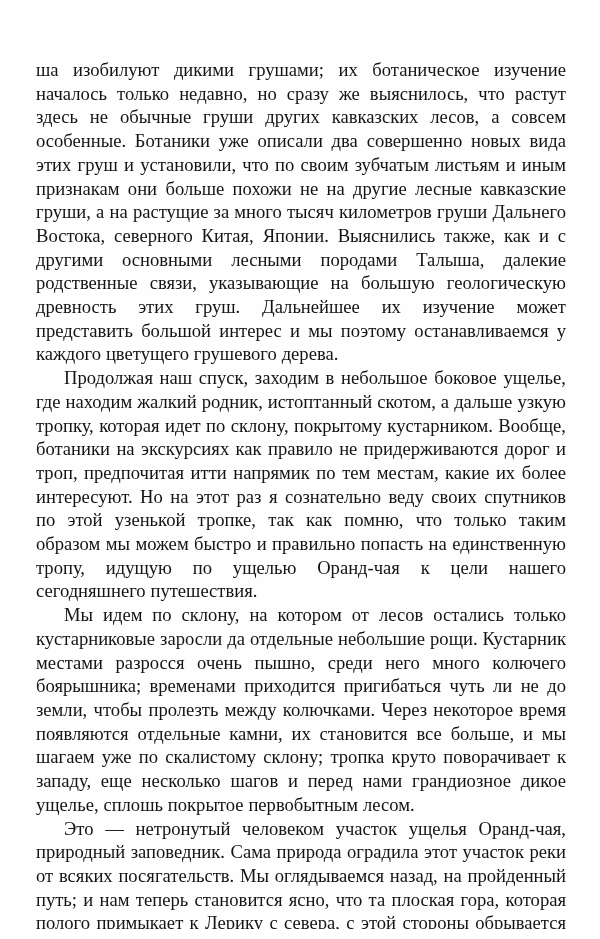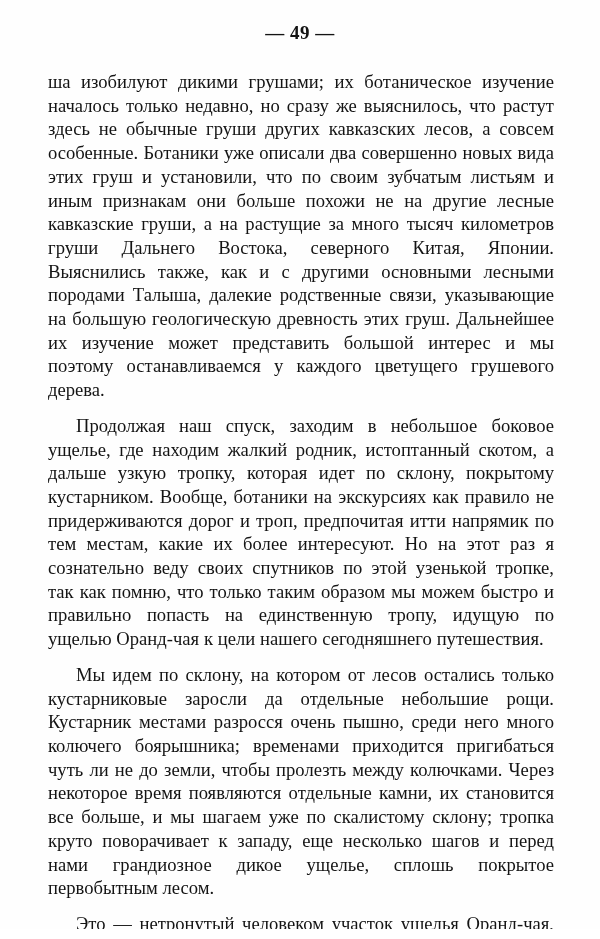--- a/index.html
+++ b/index.html
@@ -40,21 +40,21 @@
 
   
   .textblock {
     position: absolute;
     left: 36px;
     top: 58px;
     width: 530px;
   }
 
   .para {
-    margin: 12px;
+    margin: 0;
     text-align: justify;
     text-justify: inter-word;
     font-size: 18.6px;
     line-height: 23.7px;
     text-indent: 28px;
     hyphens: manual;
     word-spacing: 0.2px;
   }
   .para.first {
     text-indent: 0;
@@ -86,21 +86,20 @@
     width: 600px;
     height: 10px;
     background: #ffffff;
   }
 </style>
 </head>
 <body>
 
 <div class="page">
 
-  <div class="folio">— 49 —</div>
 
   <div class="textblock">
     <p class="para first">ша изобилуют дикими грушами; их ботаническое изучение началось только недавно, но сразу же выяснилось, что растут здесь не обычные груши других кавказских лесов, а совсем особенные. Ботаники уже описали два совершенно новых вида этих груш и установили, что по своим зубчатым листьям и иным признакам они больше похожи не на другие лесные кавказские груши, а на растущие за много тысяч километров груши Дальнего Востока, северного Китая, Японии. Выяснились также, как и с другими основными лесными породами Талыша, далекие родственные связи, указывающие на большую геологическую древность этих груш. Дальнейшее их изучение может представить большой интерес и мы поэтому останавливаемся у каждого цветущего грушевого дерева.</p>
     <p class="para">Продолжая наш спуск, заходим в небольшое боковое ущелье, где находим жалкий родник, истоптанный скотом, а дальше узкую тропку, которая идет по склону, покрытому кустарником. Вообще, ботаники на экскурсиях как правило не придерживаются дорог и троп, предпочитая итти напрямик по тем местам, какие их более интересуют. Но на этот раз я сознательно веду своих спутников по этой узенькой тропке, так как помню, что только таким образом мы можем быстро и правильно попасть на единственную тропу, идущую по ущелью Оранд-чая к цели нашего сегодняшнего путешествия.</p>
     <p class="para">Мы идем по склону, на котором от лесов остались только кустарниковые заросли да отдельные небольшие рощи. Кустарник местами разросся очень пышно, среди него много колючего боярышника; временами приходится пригибаться чуть ли не до земли, чтобы пролезть между колючками. Через некоторое время появляются отдельные камни, их становится все больше, и мы шагаем уже по скалистому склону; тропка круто поворачивает к западу, еще несколько шагов и перед нами грандиозное дикое ущелье, сплошь покрытое первобытным лесом.</p>
     <p class="para">Это — нетронутый человеком участок ущелья Оранд-чая, природный заповедник. Сама природа оградила этот участок реки от всяких посягательств. Мы оглядываемся назад, на пройденный путь; и нам теперь становится ясно, что та плоская гора, которая полого примыкает к Лерику с севера, с этой стороны обрывается к Оранд-</p>
   </div>
 
   <div class="signature">
     <span class="sig-num">4</span><span class="sig-title">В горах Талыша</span>

